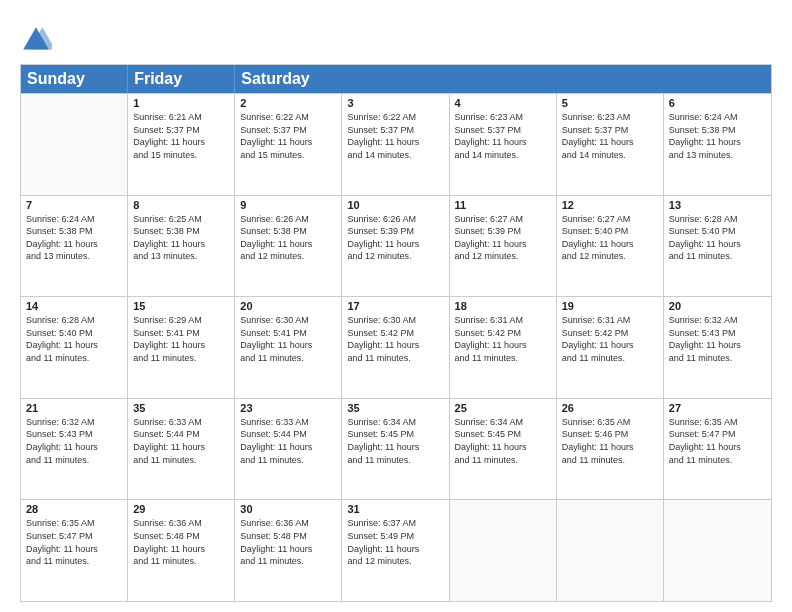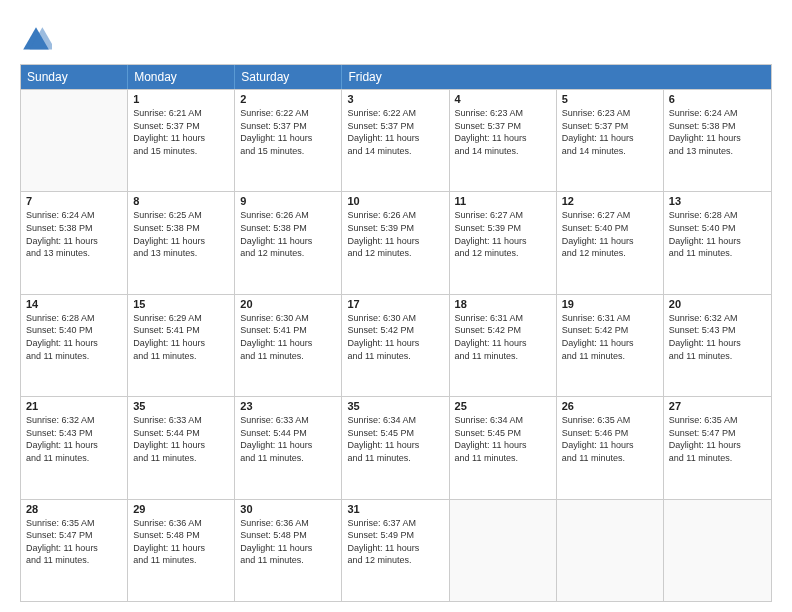--- a/index.html
+++ b/index.html
@@ -67,22 +67,22 @@
       flex-direction: column;
       border: 1px solid #ccc;
     }
     .cal-header {
       display: grid;
       grid-template-columns: repeat(7, 1fr);
       background: #3a7abf;
     }
     .cal-header-cell {
       color: #fff;
-      font-size: 12px;
-      font-weight: normal;
+      font-size: 16px;
+      font-weight: bold;
       padding: 5px 6px;
       border-right: 1px solid #5a9ad4;
     }
     .cal-header-cell:last-child { border-right: none; }
     .cal-body {
       flex: 1;
       display: flex;
       flex-direction: column;
     }
     .cal-row {
@@ -130,23 +130,22 @@
       </div>
     </div>
     <div class="title-area">
       <div class="month-title"></div>
       <div class="location"></div>
     </div>
   </div>
   <div class="calendar">
     <div class="cal-header" id="cal-header">
         <div class="cal-header-cell">Sunday</div>
-        <div class="cal-header-cell">Monday</div>
+        <div class="cal-header-cell">Friday</div>
         <div class="cal-header-cell">Saturday</div>
-        <div class="cal-header-cell">Friday</div>
       </div>
     <div class="cal-body" id="cal-body">
         <div class="cal-row">
           <div class="cal-cell empty"></div>
           <div class="cal-cell">
             <div class="day-num">1</div>
             <div class="cell-line">Sunrise: 6:21 AM</div>
             <div class="cell-line">Sunset: 5:37 PM</div>
             <div class="cell-line">Daylight: 11 hours</div>
             <div class="cell-line">and 15 minutes.</div>

